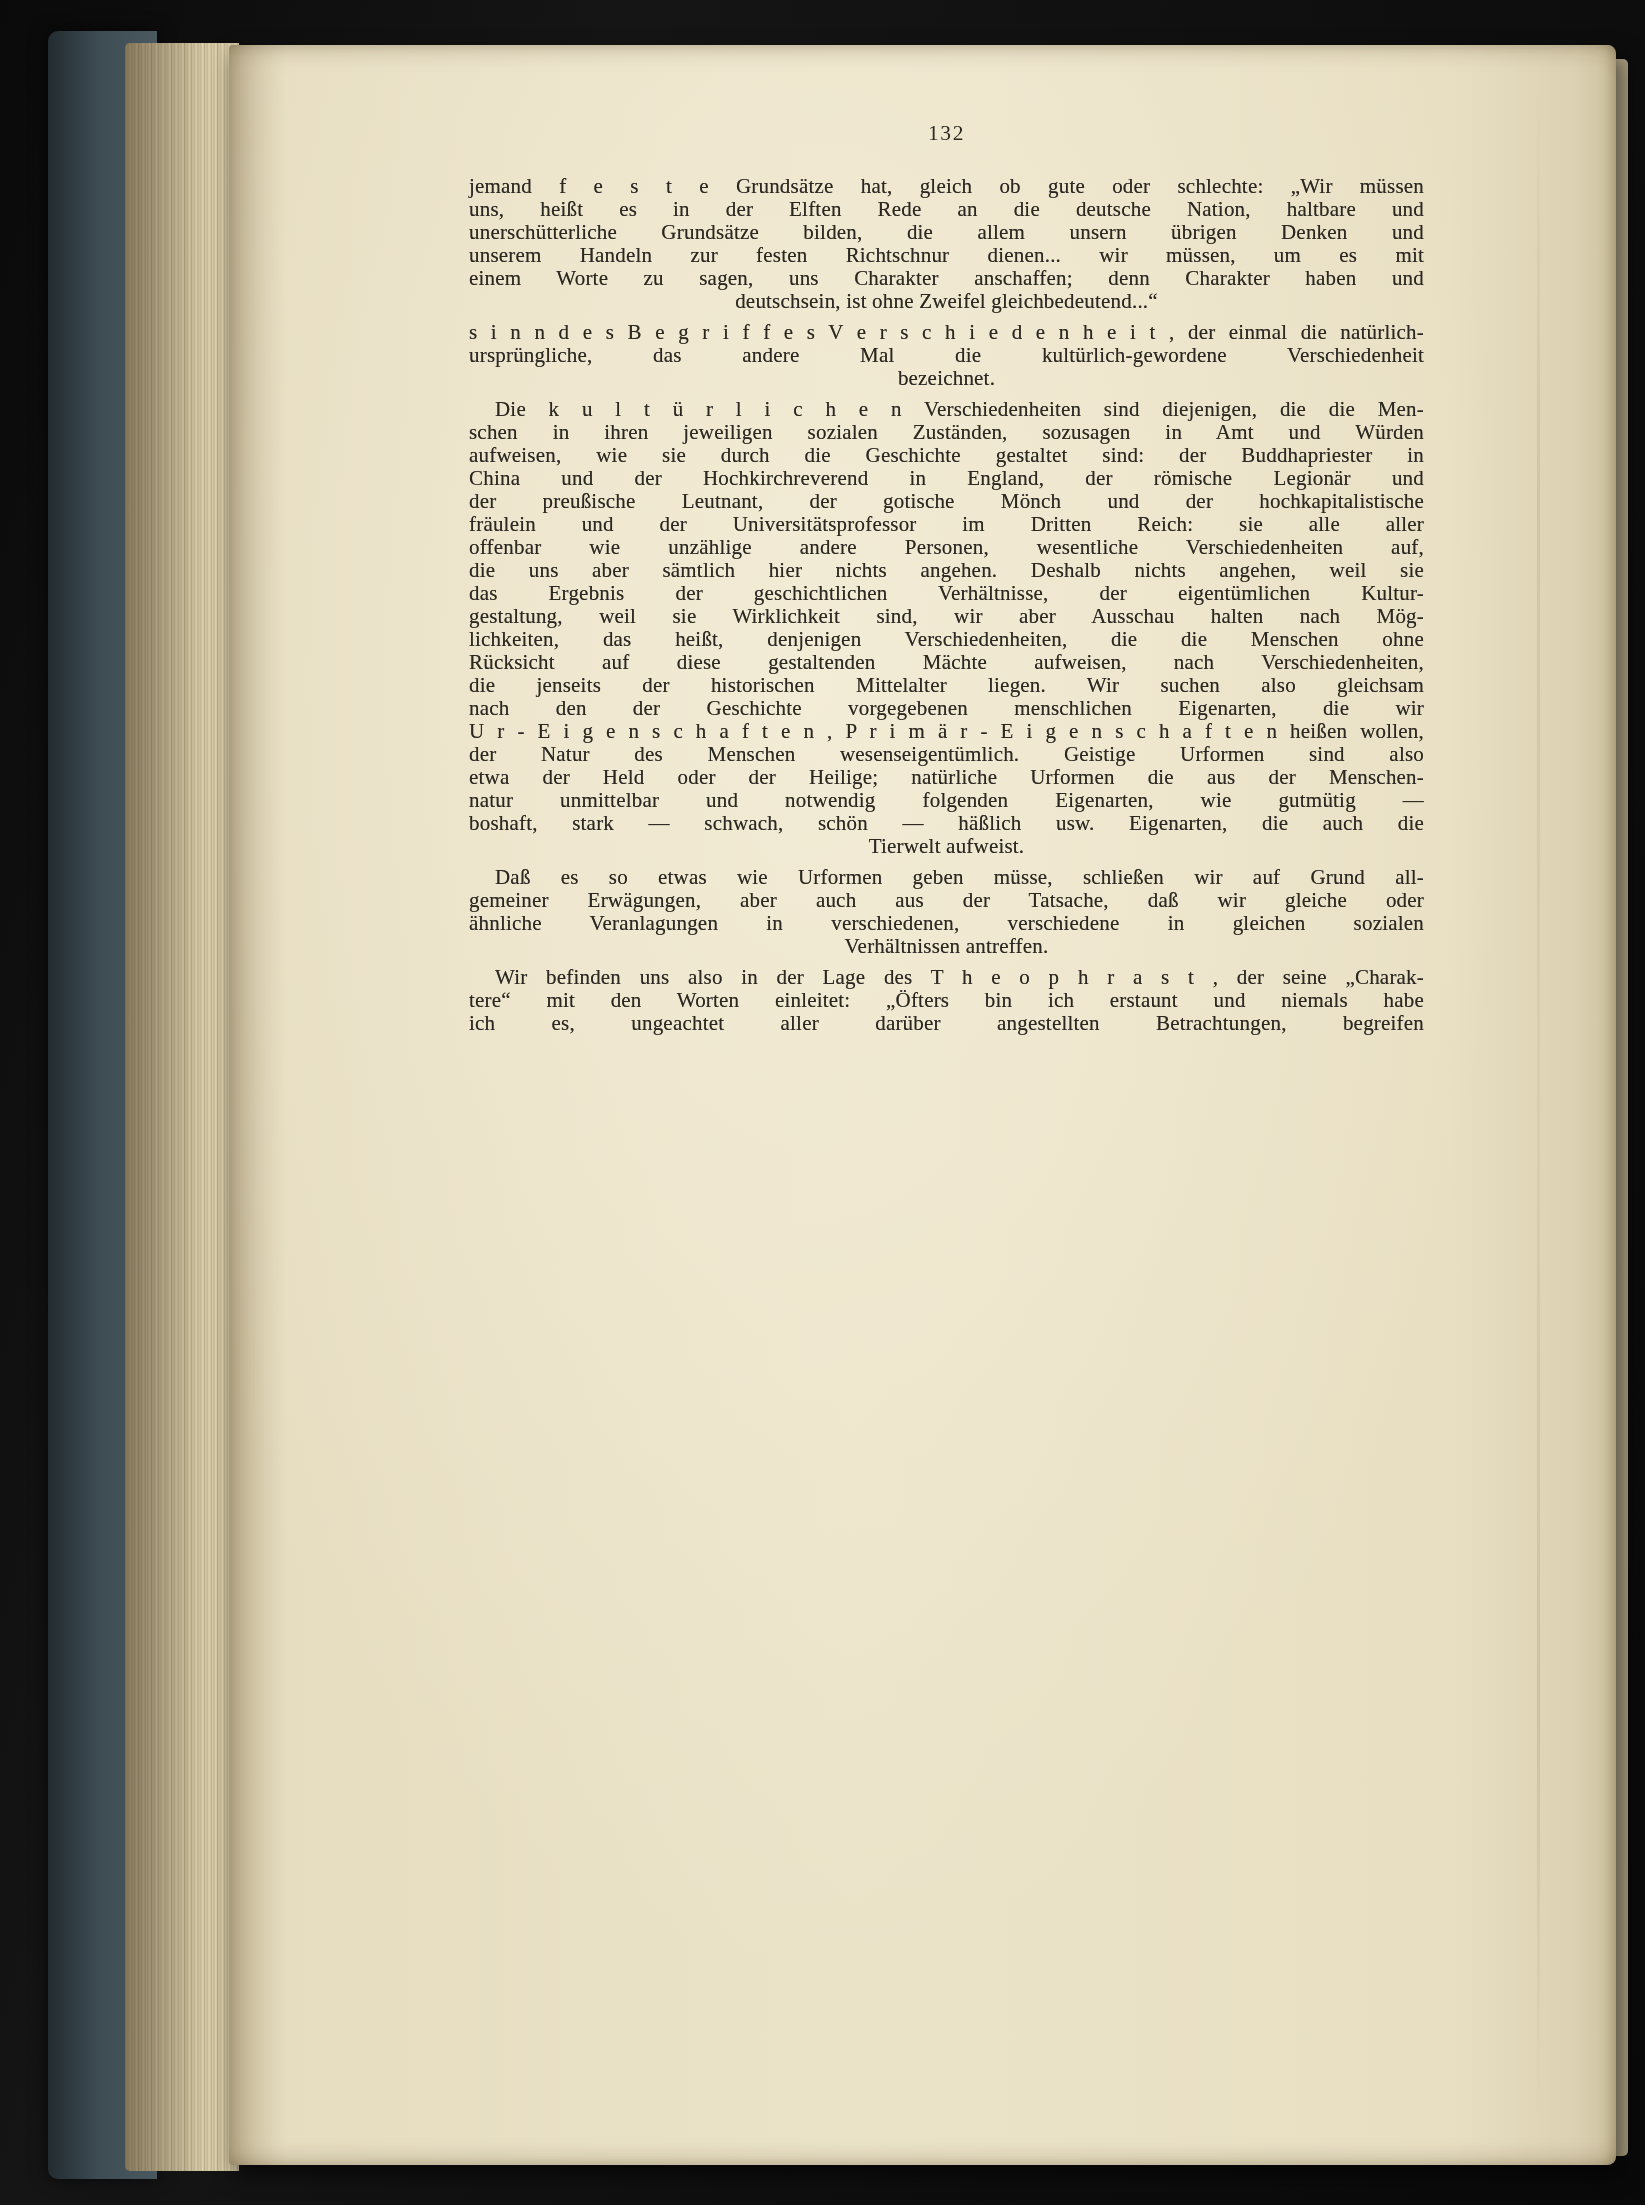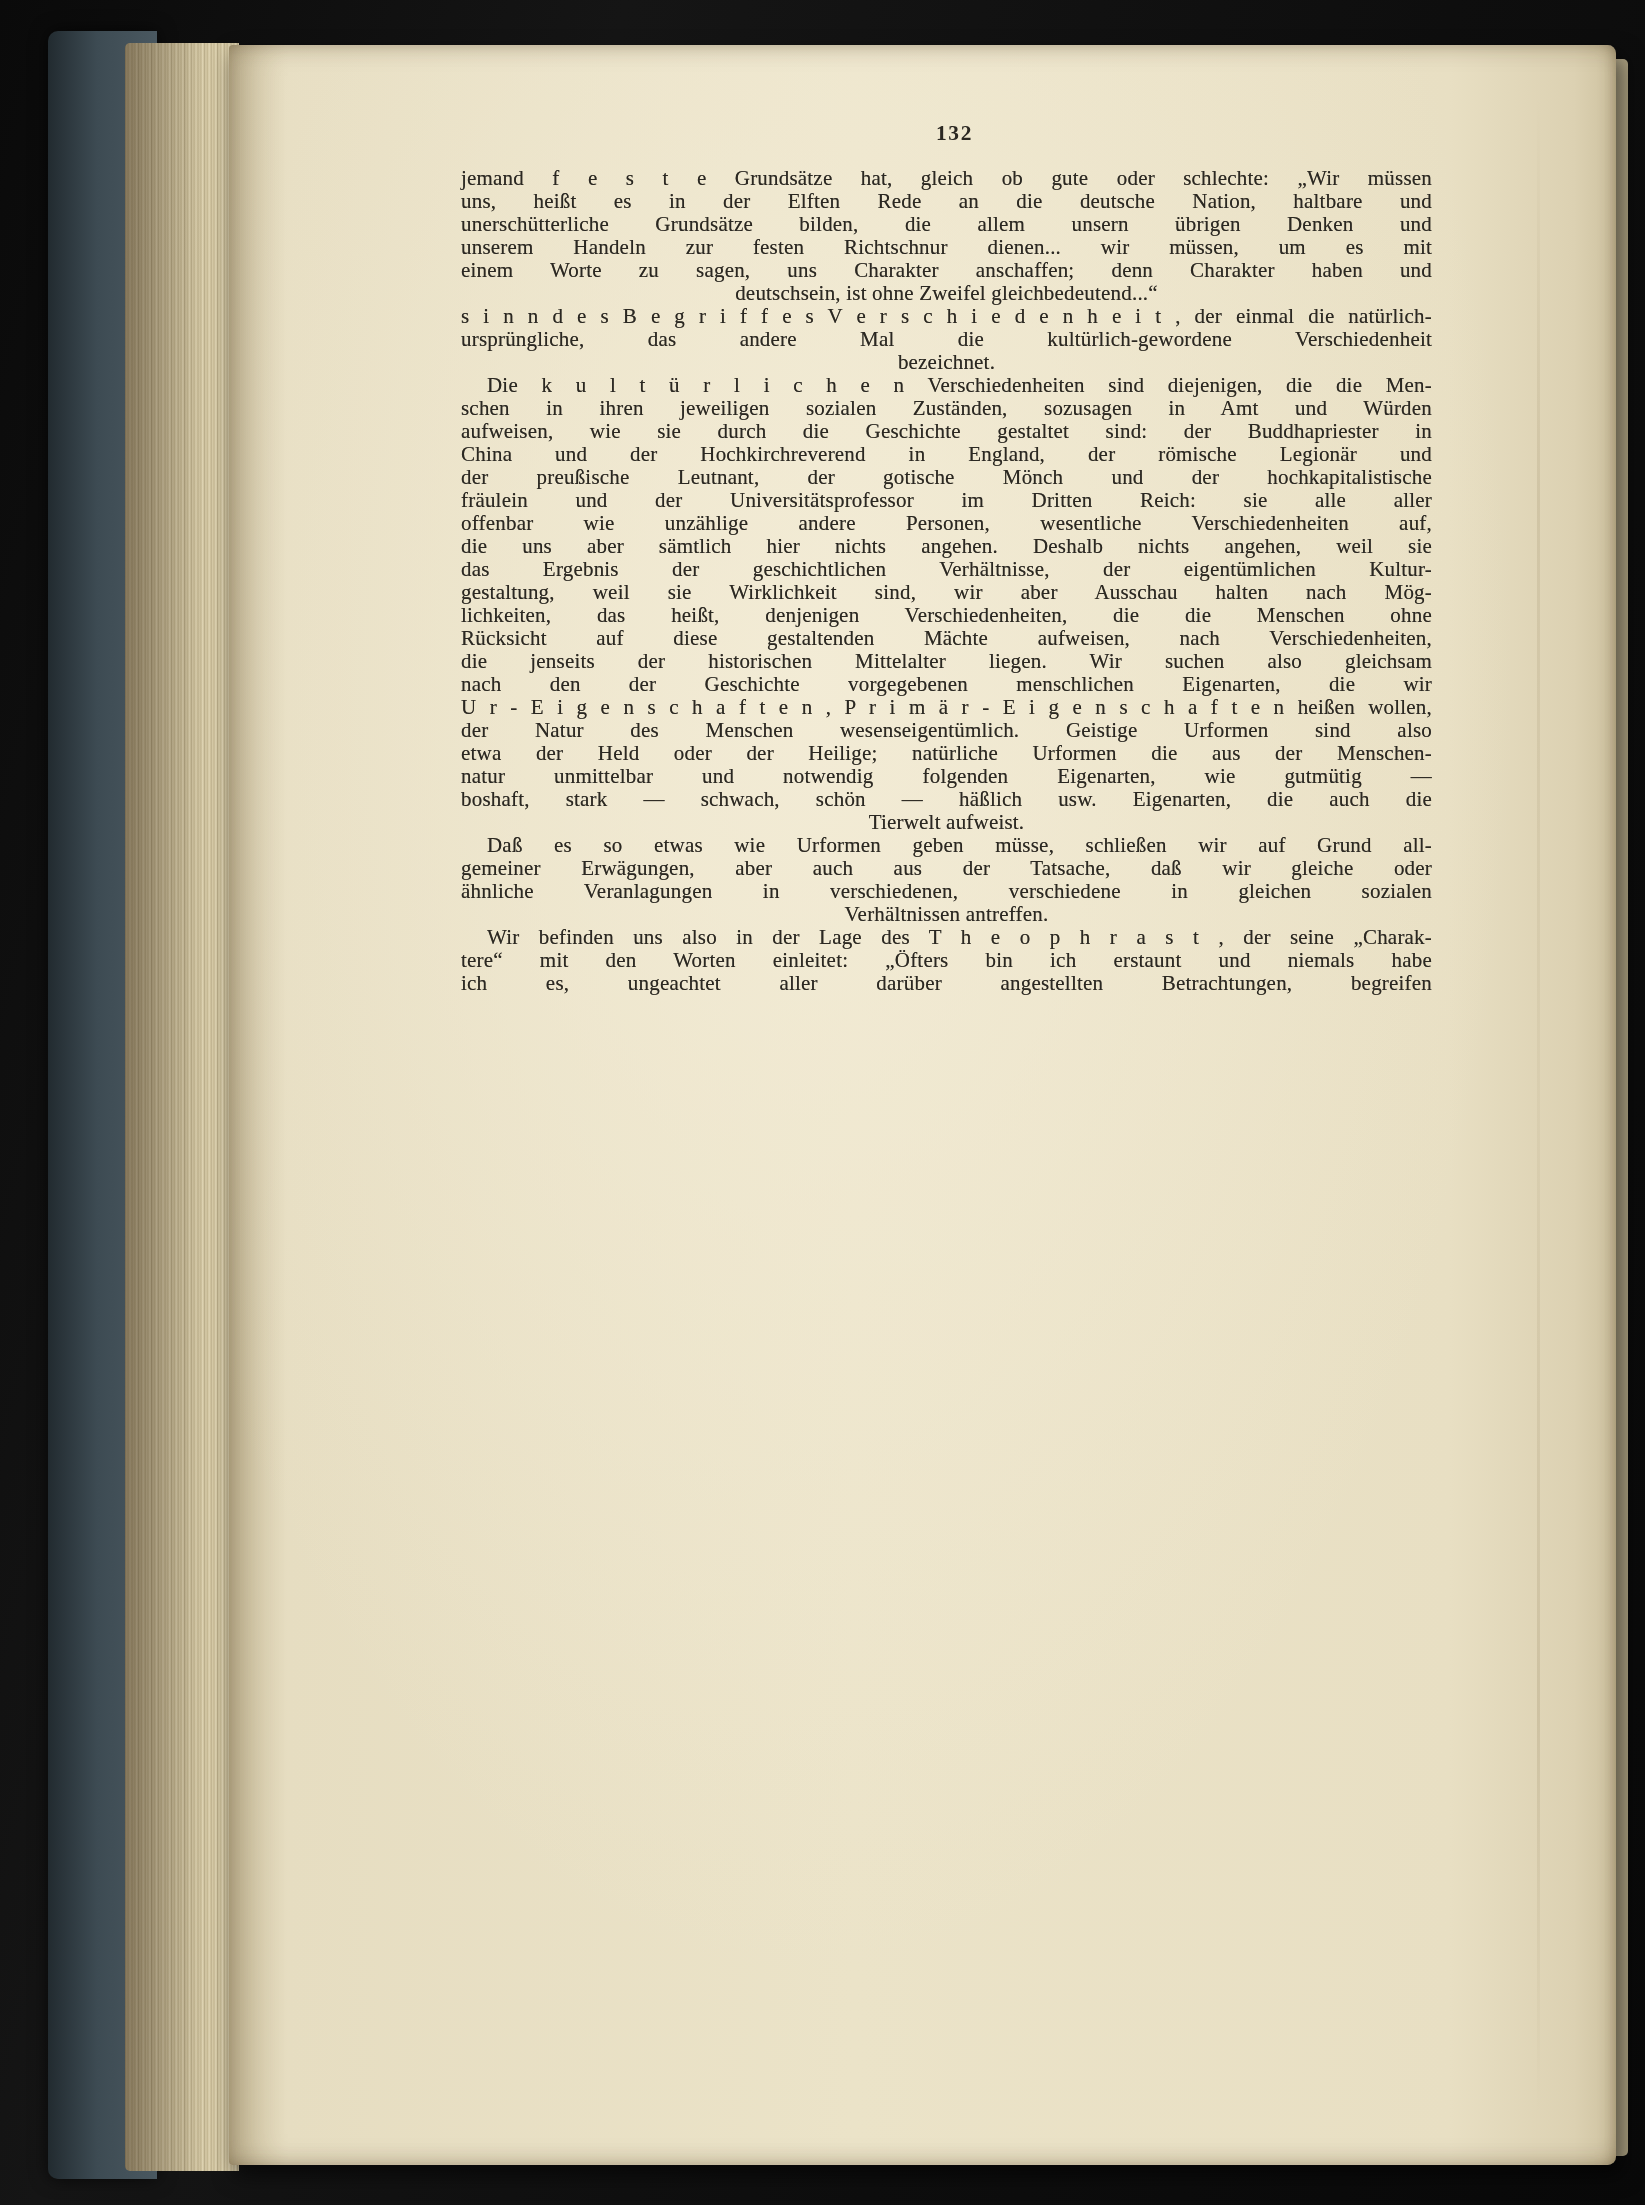--- a/index.html
+++ b/index.html
@@ -51,32 +51,32 @@
     border-radius:3.3px 8.2px 8.2px 3.3px;
   }
   
   .crease{
     position:absolute;right:76px;top:49px;bottom:49px;width:3.3px;
     background:linear-gradient(180deg,
       rgba(115,95,55,0) 0%, rgba(115,95,55,.14) 20%,
       rgba(115,95,55,.06) 50%, rgba(115,95,55,.16) 80%, rgba(115,95,55,0) 100%);
   }
   .pagenum{
-    position:absolute;left:240px;top:76px;width:971px;
+    position:absolute;left:232px;top:76px;width:971px;
     text-align:center;
-    font-size:21.4px;color:var(--ink);letter-spacing:1.6px;font-weight:bold;
+    font-size:21.4px;color:var(--ink);letter-spacing:1.6px;
   }
   .text{
     position:absolute;left:232px;top:122px;width:971px;
     color:var(--ink);
     font-size:21px;line-height:23px;
     letter-spacing:0.2px;
     text-shadow:0 0 0.3px rgba(43,40,34,.55);
   }
-  .para{margin:0;}
+  .para{margin:8px;}
   .line{min-height:23px;text-align:center;}
   .line.j{text-align:justify;text-align-last:justify;}
   .para.indent .line.first{text-indent:26px;}
 </style>
 </head>
 <body>
 
 <div id="screen">
   <div class="cover"></div>
   <div class="stack"></div>

